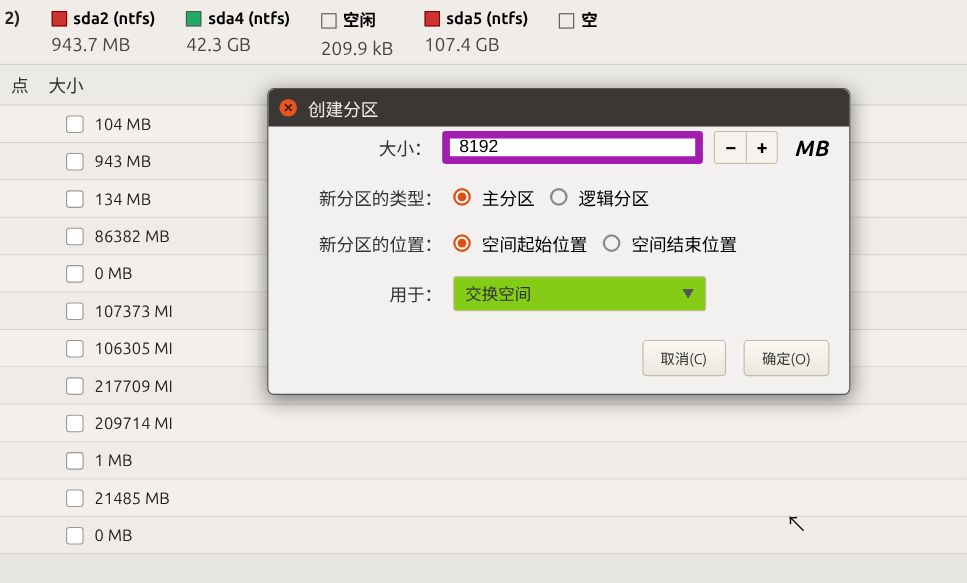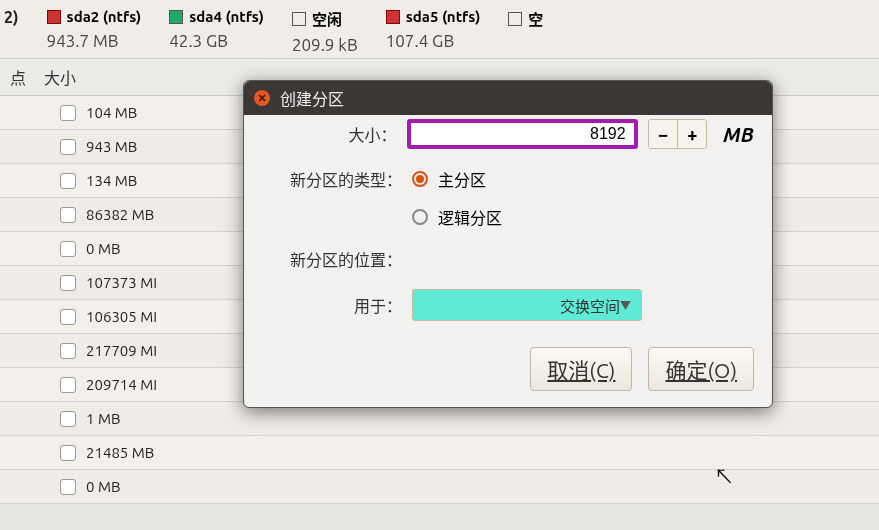--- a/index.html
+++ b/index.html
@@ -105,65 +105,63 @@
       font-size:11px;color:#3a2010;font-weight:bold;
     }
     .dlg-title{font-size:16px;}
 
     .dlg-body{padding:4px 18px 16px 18px; display:flex;flex-direction:column;gap:18px;}
     .form-row{display:flex;align-items:center;gap:10px;}
     .form-label{width:140px;text-align:right;font-size:16px;color:#333;}
 
     .size-input{
       flex:1;
-      border:4px solid #a21caf;
+      border:7px solid #a21caf;
       border-radius:3px;
       height:30px;
       padding:0 8px;
-      text-align:right;
       font-size:16px;
       background:#fff;
     }
     .stepper{
       display:flex;
       border:1px solid #c7b9a3;border-radius:3px;height:30px;overflow:hidden;
     }
     .step-btn{
       width:30px;background:#f6f3ee;display:flex;align-items:center;justify-content:center;
       font-size:18px;font-weight:bold;cursor:pointer;
     }
     .step-btn + .step-btn{border-left:1px solid #c7b9a3;}
     .unit{font-size:20px;font-weight:bold;padding-left:6px;font-style:italic;}
 
-    .radio-col{display:flex;flex-direction:column;gap:14px;}
+    .radio-col{display:flex;flex-direction:row;gap:14px;}
     .radio-row{display:flex;align-items:center;gap:10px;font-size:16px;}
     .radio{
       width:16px;height:16px;border:2px solid #888;border-radius:50%;
       display:flex;align-items:center;justify-content:center;
     }
     .radio.sel{border-color:#d85214;}
     .radio.sel::after{content:"";width:8px;height:8px;background:#d85214;border-radius:50%;}
 
     .combo{
       flex:1;max-width:230px;
       border:1px solid #c7b9a3;border-radius:3px;height:32px;
-      display:flex;align-items:center;justify-content:flex-end;
-      padding:0 10px;background:#5eead4;font-size:15px;color:#333;
+      display:flex;align-items:center;justify-content:space-between;
+      padding:0 10px;background:#84cc16;font-size:15px;color:#333;
     }
     .chev{font-size:11px;color:#555;}
 
     .dlg-buttons{
       display:flex;justify-content:flex-end;gap:16px;padding-top:8px;
     }
     .btn{
       border:1px solid #bfb7a8;border-radius:4px;
       background:linear-gradient(#fbf9f4,#ece7dd);
-      padding:6px 16px;font-size:21px;color:#333;
+      padding:6px 16px;font-size:13px;color:#333;
       cursor:pointer;
-      text-decoration:underline;
     }
     .cursor{
       position:absolute;
       pointer-events:none;
       font-size:20px;color:#111;
       text-shadow:0 0 2px #fff;
     }
   </style>
 </head>
 <body>
@@ -293,20 +291,30 @@
         </div>
         <div class="radio-row">
           <div class="radio"></div>
           <span>逻辑分区</span>
         </div>
       </div>
     </div>
 
     <div class="form-row" style="align-items:flex-start;">
       <div class="form-label">新分区的位置：</div>
+      <div class="radio-col">
+        <div class="radio-row">
+          <div class="radio sel"></div>
+          <span>空间起始位置</span>
+        </div>
+        <div class="radio-row">
+          <div class="radio"></div>
+          <span>空间结束位置</span>
+        </div>
+      </div>
     </div>
 
     <div class="form-row">
       <div class="form-label">用于：</div>
       <div class="combo">
         <span>交换空间</span>
         <span class="chev">▼</span>
       </div>
     </div>
 

